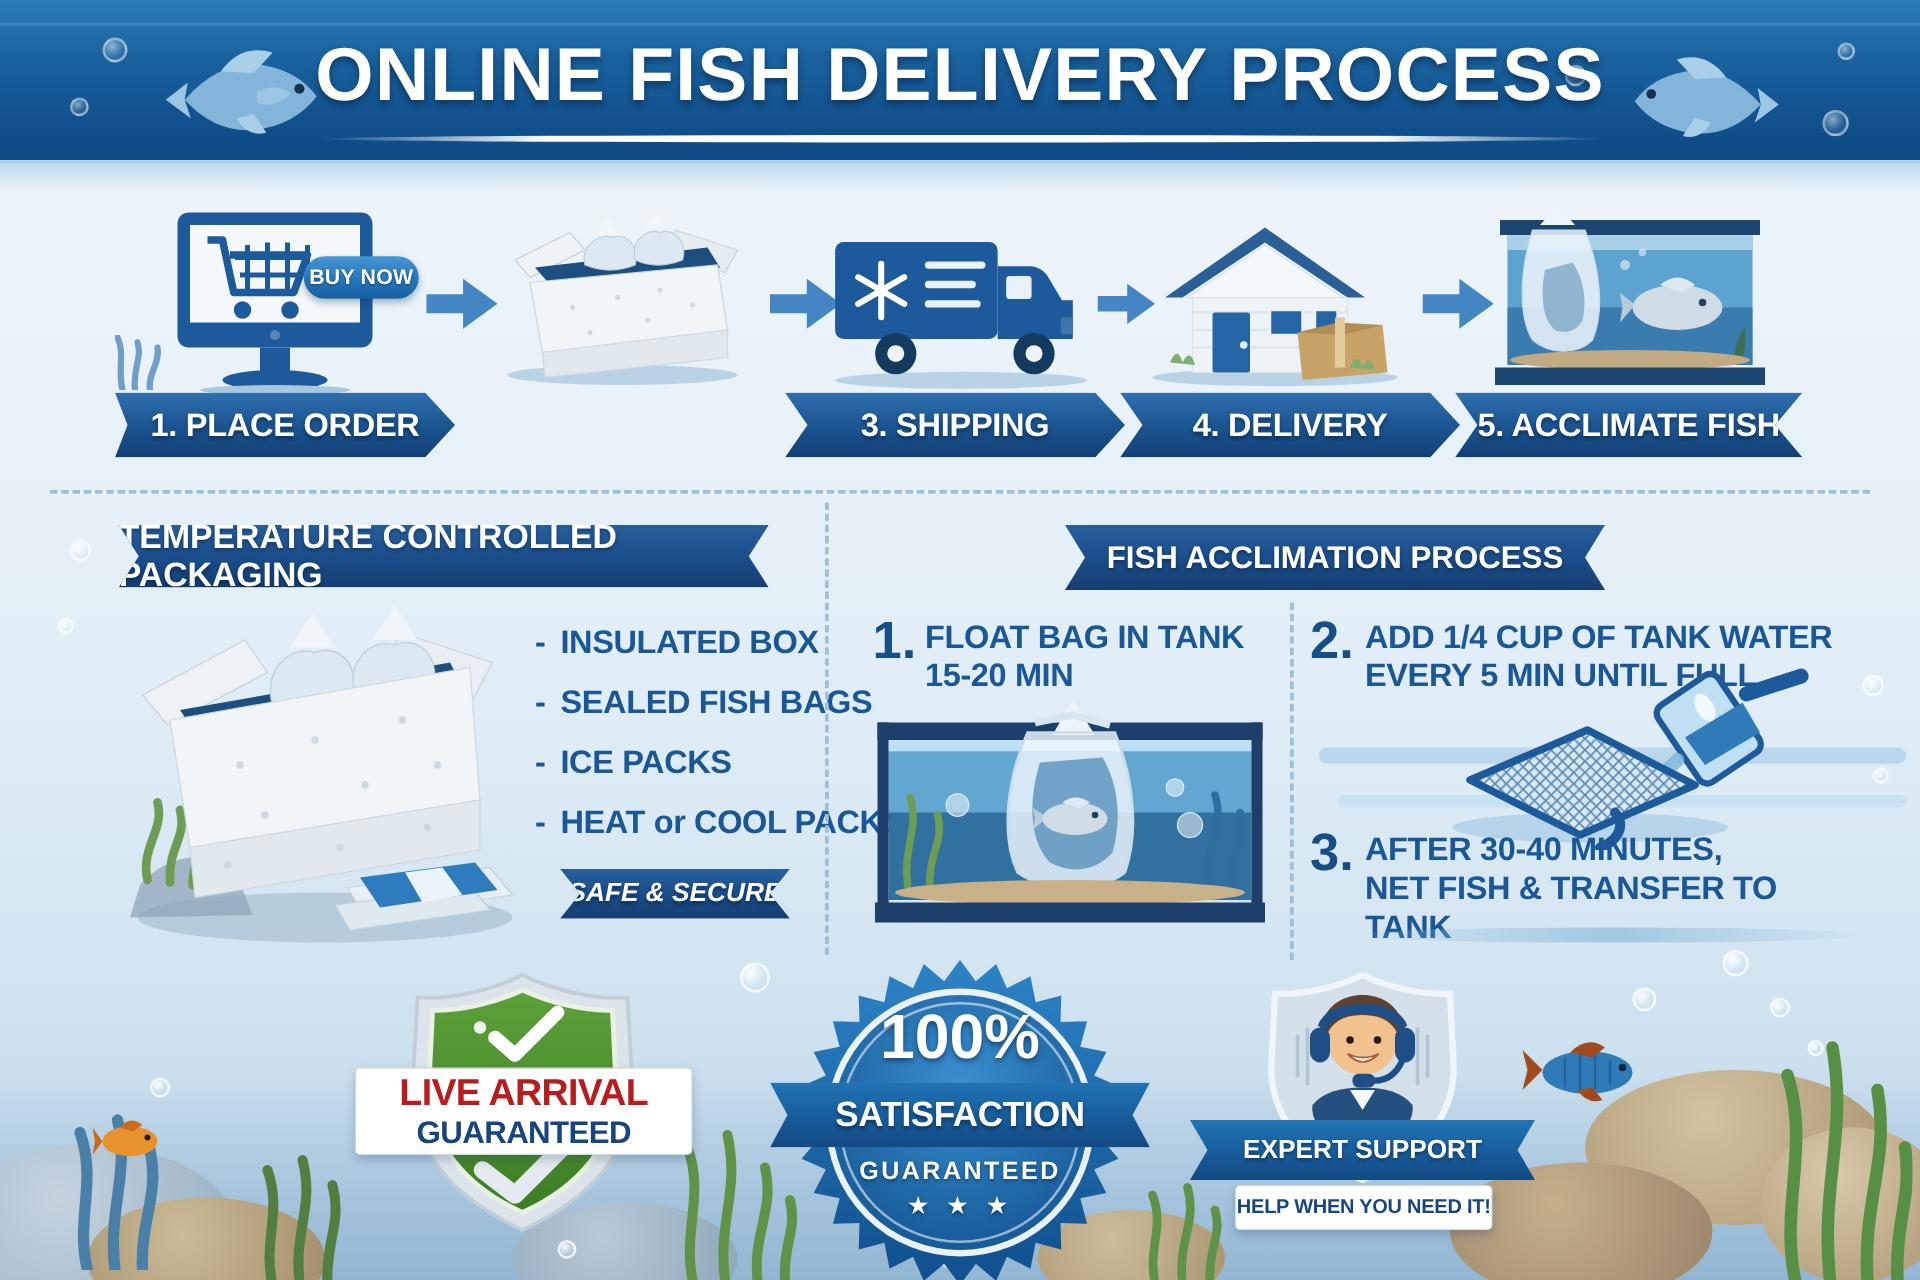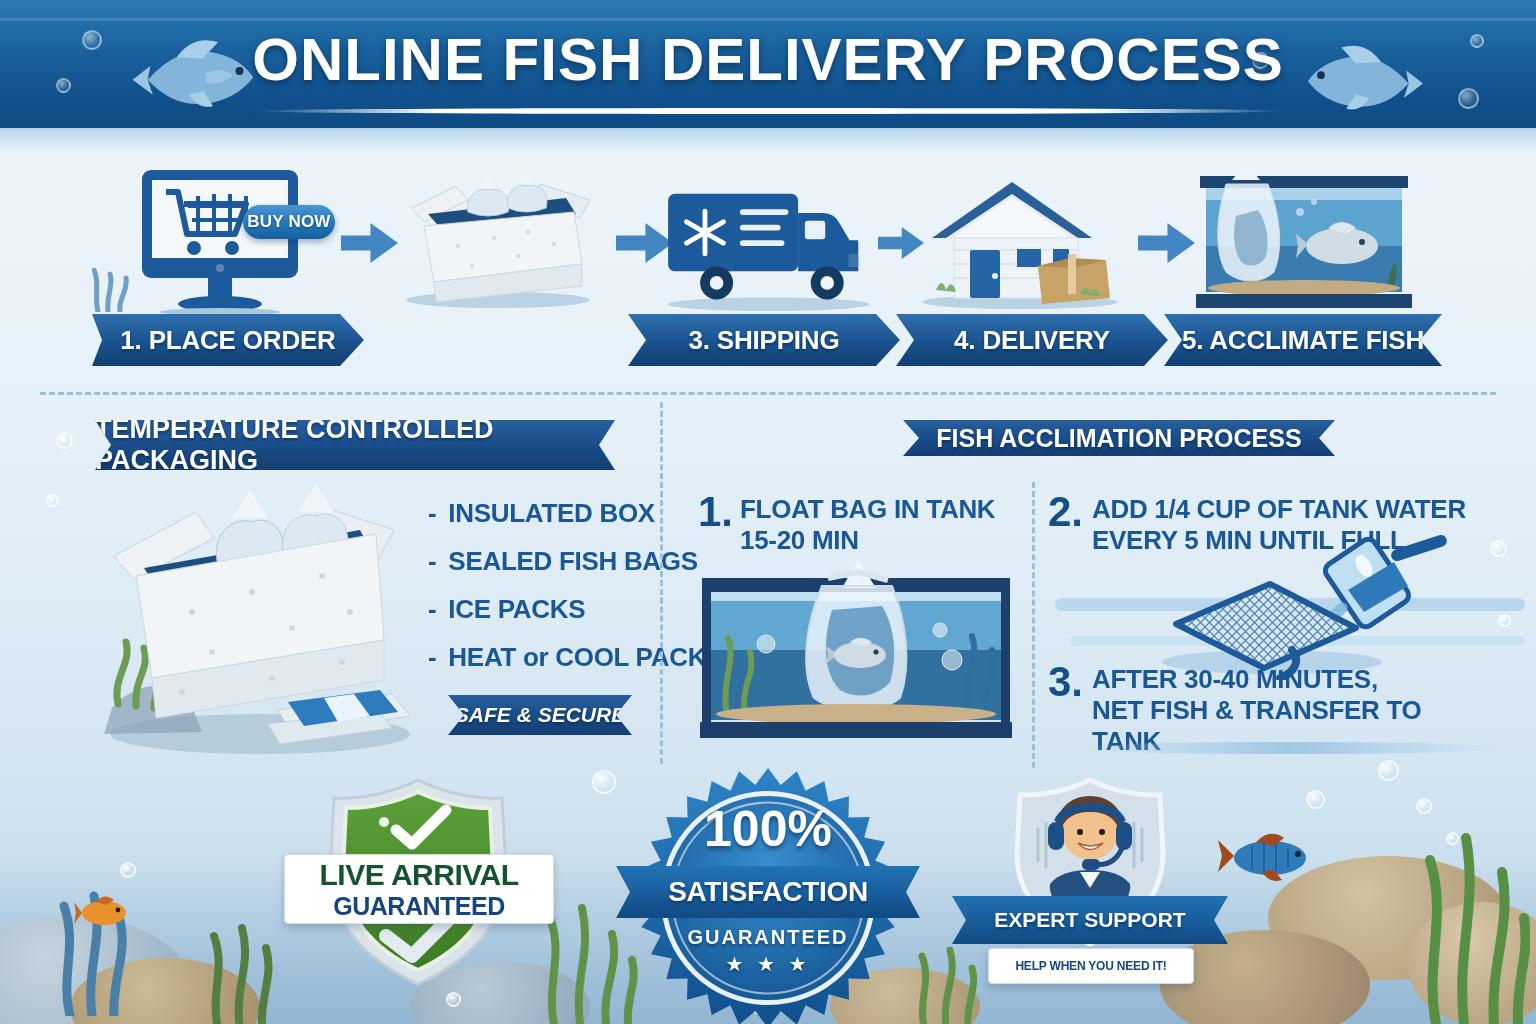--- a/index.html
+++ b/index.html
@@ -267,21 +267,21 @@
     <div class="dash-row blue-text">
       <span>-</span>
       <span>HEAT or COOL PACKS</span>
     </div>
   </div>
 
   <div class="abs ribbon" style="left:448px;top:695px;width:184px;height:40px;font-size:21px;font-style:italic;">SAFE &amp; SECURE</div>
 
   <div class="abs vdash" style="left:660px;top:402px;height:362px;"></div>
 
-  <div class="abs ribbon" style="left:903px;top:420px;width:432px;height:36px;font-size:25px;">FISH ACCLIMATION PROCESS</div>
+  <div class="abs ribbon" style="left:852px;top:420px;width:432px;height:52px;font-size:25px;">FISH ACCLIMATION PROCESS</div>
 
   <div class="abs step-num" style="left:698px;top:492px;">1.</div>
   <div class="abs blue-text step-lines" style="left:740px;top:494px;width:300px;">
     <span style="display:block">FLOAT BAG IN TANK</span>
     <span style="display:block">15-20 MIN</span>
   </div>
 
   <svg class="abs" style="left:700px;top:558px;width:312px;height:194px;" viewBox="0 0 312 194">
     <rect x="2" y="20" width="308" height="14" fill="#1c3f6b"></rect>
     <rect x="2" y="20" width="9" height="154" fill="#1c3f6b"></rect>
@@ -413,21 +413,21 @@
             <stop offset="1" stop-color="#3c7d24"></stop>
         </linearGradient>
       </defs>
       <path d="M120 2 C96 14 62 22 36 20 L32 92 C32 146 68 182 120 206 C172 182 208 146 208 92 L204 20 C178 22 144 14 120 2 Z" fill="#dbe4ea" stroke="#c2ced6" stroke-width="3"></path>
       <path d="M120 14 C99 24 70 31 48 30 L45 92 C45 138 76 172 120 192 C164 172 195 138 195 92 L192 30 C170 31 141 24 120 14 Z" fill="url(#grn)" stroke="#e9f0e4" stroke-width="4"></path>
       <path d="M98 52 L114 66 L148 32" stroke="#fff" stroke-width="11" fill="none" stroke-linecap="round" stroke-linejoin="round"></path>
       <circle cx="86" cy="44" r="5" fill="#fff" opacity=".9"></circle>
       <path d="M88 158 L114 178 L160 132" stroke="#e4ebf0" stroke-width="14" fill="none" stroke-linecap="round" stroke-linejoin="round"></path>
     </svg>
     <div class="badge-band" style="position:absolute;left:-14px;top:76px;width:268px;height:68px;">
-      <span style="color:#14532d;font-weight:bold;font-size:30px;letter-spacing:-.5px;">LIVE ARRIVAL</span>
+      <span style="color:#b91c1c;font-weight:bold;font-size:30px;letter-spacing:-.5px;">LIVE ARRIVAL</span>
       <span style="color:#17457f;font-weight:bold;font-size:25px;letter-spacing:-.5px;">GUARANTEED</span>
     </div>
   </div>
 
   <div class="abs" style="left:636px;top:770px;width:264px;height:240px;">
     <svg style="position:absolute;left:0;top:-4px;width:264px;height:264px;" viewBox="0 0 260 260">
       <defs>
         <linearGradient id="sealG" x1="0" y1="0" x2="0" y2="1">
           <stop offset="0" stop-color="#2d83c6"></stop>
             <stop offset="1" stop-color="#0f4f8c"></stop>
@@ -463,17 +463,17 @@
       <circle cx="84" cy="46" r="3" fill="#241a12"></circle>
       <path d="M60 57 Q72 70 85 57 Q73 63 60 57 Z" fill="#fff" stroke="#a8633c" stroke-width="1.5"></path>
       <path d="M40 36 C46 16 98 16 104 36" stroke="#1d4e86" stroke-width="8" fill="none"></path>
       <rect x="30" y="36" width="16" height="28" rx="8" fill="#1d4e86"></rect>
       <rect x="98" y="36" width="16" height="28" rx="8" fill="#1d4e86"></rect>
       <path d="M104 62 C98 76 88 80 76 78" stroke="#1d4e86" stroke-width="5" fill="none" stroke-linecap="round"></path>
       <rect x="64" y="73" width="18" height="11" rx="5" fill="#1d4e86"></rect>
     </svg>
     <div class="seal-ribbon" style="position:absolute;left:-10px;top:118px;width:276px;height:48px;font-size:21px;">EXPERT SUPPORT</div>
     <div class="badge-band" style="position:absolute;left:26px;top:170px;width:204px;height:34px;">
-      <span style="color:#17457f;font-weight:bold;font-size:12px;letter-spacing:-.2px;">HELP WHEN YOU NEED IT!</span>
+      <span style="color:#17457f;font-weight:bold;font-size:16px;letter-spacing:-.2px;">HELP WHEN YOU NEED IT!</span>
     </div>
   </div>
 
 </div>
 
 </body></html>

